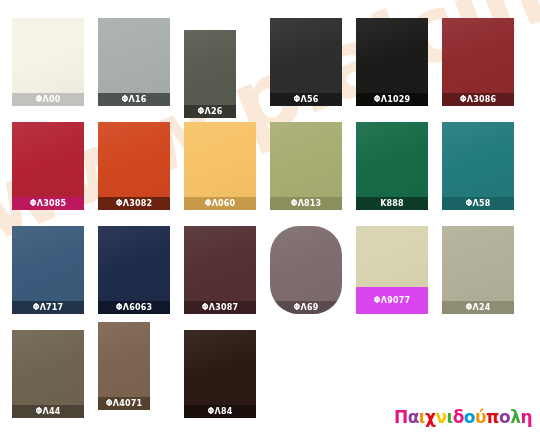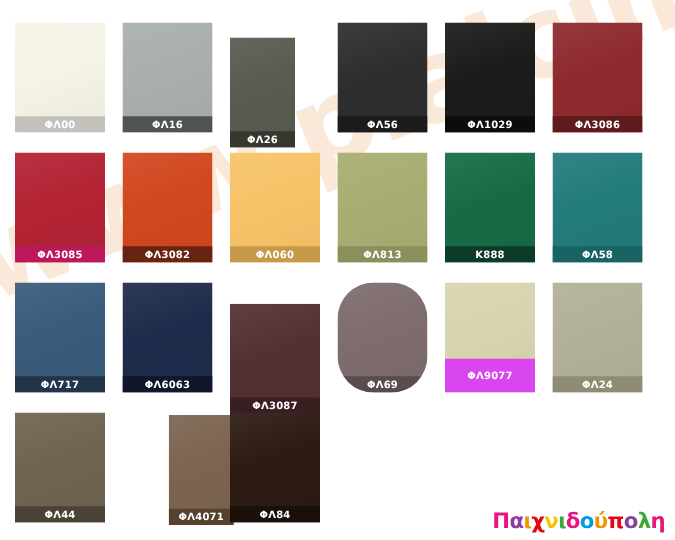--- a/index.html
+++ b/index.html
@@ -217,21 +217,21 @@
           <div class="swatch-label-text">ΦΛ717</div>
         </div>
       </div>
       <div class="swatch light-label" style="left: 98px; top: 226px; width: 72px; height: 88px;">
         <div class="swatch-body" style="background: rgb(30, 43, 74);"></div>
         <div class="sheen"></div>
         <div class="swatch-label-band" style="background: #0f172a; height: 13px;">
           <div class="swatch-label-text">ΦΛ6063</div>
         </div>
       </div>
-      <div class="swatch light-label" style="left: 184px; top: 243px; width: 72px; height: 88px;">
+      <div class="swatch light-label" style="left: 184px; top: 226px; width: 72px; height: 88px;">
         <div class="swatch-body" style="background: rgb(83, 48, 52);"></div>
         <div class="sheen"></div>
         <div class="swatch-label-band" style="background: rgb(58, 31, 34); height: 13px;">
           <div class="swatch-label-text">ΦΛ3087</div>
         </div>
       </div>
       <div class="swatch light-label" style="left: 270px; top: 226px; width: 72px; height: 88px; border-radius: 29px;">
         <div class="swatch-body" style="background: rgb(126, 108, 110);"></div>
         <div class="sheen"></div>
         <div class="swatch-label-band" style="background: rgb(90, 76, 78); height: 13px;">
@@ -252,21 +252,21 @@
           <div class="swatch-label-text">ΦΛ24</div>
         </div>
       </div>
       <div class="swatch light-label" style="left: 12px; top: 330px; width: 72px; height: 88px;">
         <div class="swatch-body" style="background: rgb(111, 100, 80);"></div>
         <div class="sheen"></div>
         <div class="swatch-label-band" style="background: rgb(75, 67, 53); height: 13px;">
           <div class="swatch-label-text">ΦΛ44</div>
         </div>
       </div>
-      <div class="swatch light-label" style="left: 98px; top: 332px; width: 52px; height: 88px; margin-left: 37px;">
+      <div class="swatch light-label" style="left: 98px; top: 322px; width: 52px; height: 88px;">
         <div class="swatch-body" style="background: rgb(124, 100, 80);"></div>
         <div class="sheen"></div>
         <div class="swatch-label-band" style="background: rgb(84, 66, 47); height: 13px;">
           <div class="swatch-label-text">ΦΛ4071</div>
         </div>
       </div>
       <div class="swatch light-label" style="left: 184px; top: 330px; width: 72px; height: 88px;">
         <div class="swatch-body" style="background: rgb(44, 27, 20);"></div>
         <div class="sheen"></div>
         <div class="swatch-label-band" style="background: rgb(26, 15, 10); height: 13px;">

